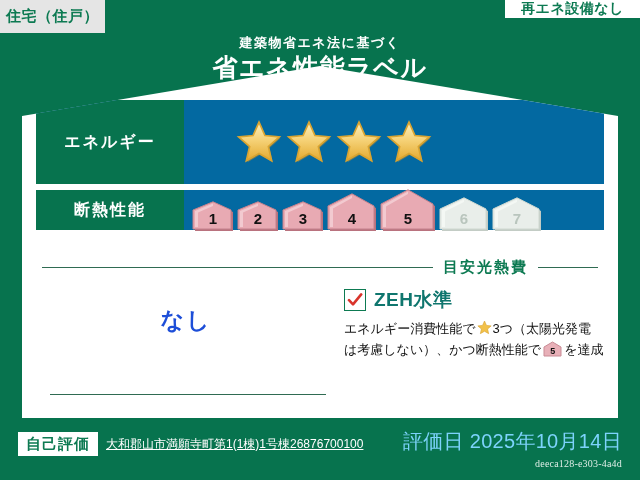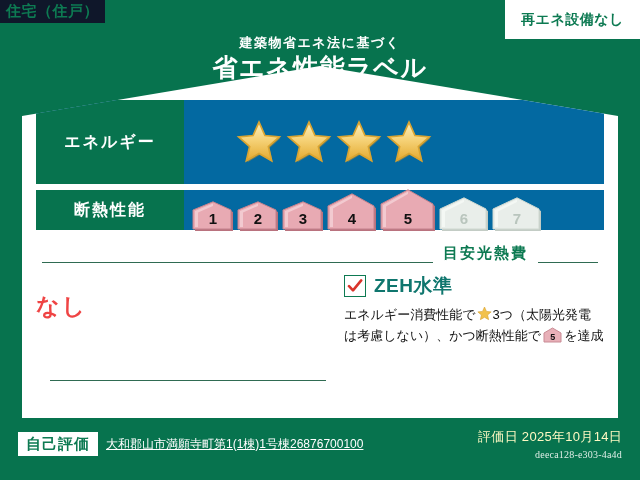--- a/index.html
+++ b/index.html
@@ -11,31 +11,31 @@
 
   
   #label-sheet{
     position:absolute;inset:0;
     background:#07734e;
     overflow:hidden;
   }
 
   
   #badge-housing{
-    position:absolute;left:0;top:0;width:105px;height:23px;
-    background:#0f172a;
+    position:absolute;left:0;top:0;width:105px;height:33px;
+    background:#e5e5e5;
     display:flex;align-items:center;justify-content:center;
   }
   #badge-housing .bt{
     color:#0d7a52;font-size:15px;font-weight:bold;letter-spacing:.5px;
   }
 
   
   #badge-renewable{
-    position:absolute;right:0;top:0;width:135px;height:39px;
+    position:absolute;right:0;top:0;width:135px;height:18px;
     background:#ffffff;
     display:flex;align-items:center;justify-content:center;
   }
   #badge-renewable .bt{
     color:#0d7a52;font-size:14px;font-weight:bold;letter-spacing:.5px;
   }
 
   
   #title-block{
     position:absolute;left:0;right:0;top:36px;height:56px;
@@ -79,35 +79,35 @@
   }
   .house svg{display:block;}
   .house .hnum{
     position:absolute;left:0;right:0;bottom:5px;text-align:center;
     font-size:15px;font-weight:bold;color:#111;line-height:1;
   }
   .house.off .hnum{color:#b9c5bd;}
 
   
   #cost-head{
-    display:flex;align-items:flex-end;margin-top:14px;padding:0 6px;
+    display:flex;align-items:center;margin-top:28px;padding:0 6px;
   }
   #cost-head .rule{flex:1;height:0;border-top:1.5px solid #2f6b52;}
   #cost-head .cap{
     color:#0d7a52;font-size:15px;font-weight:bold;letter-spacing:2px;
     padding:0 10px;white-space:nowrap;
   }
   #cost-head .rule.right{max-width:60px;}
 
   
   #lower{display:flex;margin-top:4px;height:120px;}
   #cost-col{width:300px;flex:0 0 300px;position:relative;}
   #cost-value{
-    position:absolute;left:0;right:0;top:24px;text-align:left;
-    color:#ef4444;font-size:23px;font-weight:bold;letter-spacing:2px;
+    position:absolute;left:0;right:0;top:24px;text-align:center;
+    color:#1d4ed8;font-size:23px;font-weight:bold;letter-spacing:2px;
   }
   #cost-underline{
     position:absolute;left:14px;right:10px;bottom:6px;height:0;
     border-top:1.5px solid #2f6b52;
   }
 
   #zeh-col{flex:1;padding-left:8px;padding-top:6px;}
   #zeh-head{display:flex;align-items:center;gap:8px;}
   #zeh-check{
     width:20px;height:20px;border:1.7px solid #0d7a52;background:#fff;
@@ -135,21 +135,21 @@
     position:absolute;left:18px;top:14px;display:flex;align-items:center;gap:8px;
   }
   #self-eval{
     background:#ffffff;color:#0d7a52;font-size:15px;font-weight:bold;
     padding:3px 8px;letter-spacing:1px;line-height:1.2;
   }
   #address{font-size:12px;color:#ffffff;letter-spacing:0;white-space:nowrap;text-decoration:underline;}
   #footer-right{
     position:absolute;right:18px;top:10px;text-align:right;
   }
-  #eval-date{font-size:13px;color:#fef9c3;letter-spacing:.3px;}
+  #eval-date{font-size:20px;color:#7dd3fc;letter-spacing:.3px;}
   #eval-id{font-size:10px;color:#dfeee7;letter-spacing:.2px;margin-top:3px;
            font-family:"Liberation Serif","DejaVu Serif",serif;}
 </style>
 </head>
 <body>
 
 <div id="label-sheet">
 
   <div id="badge-housing">
     <span class="bt">住宅（住戸）</span>

